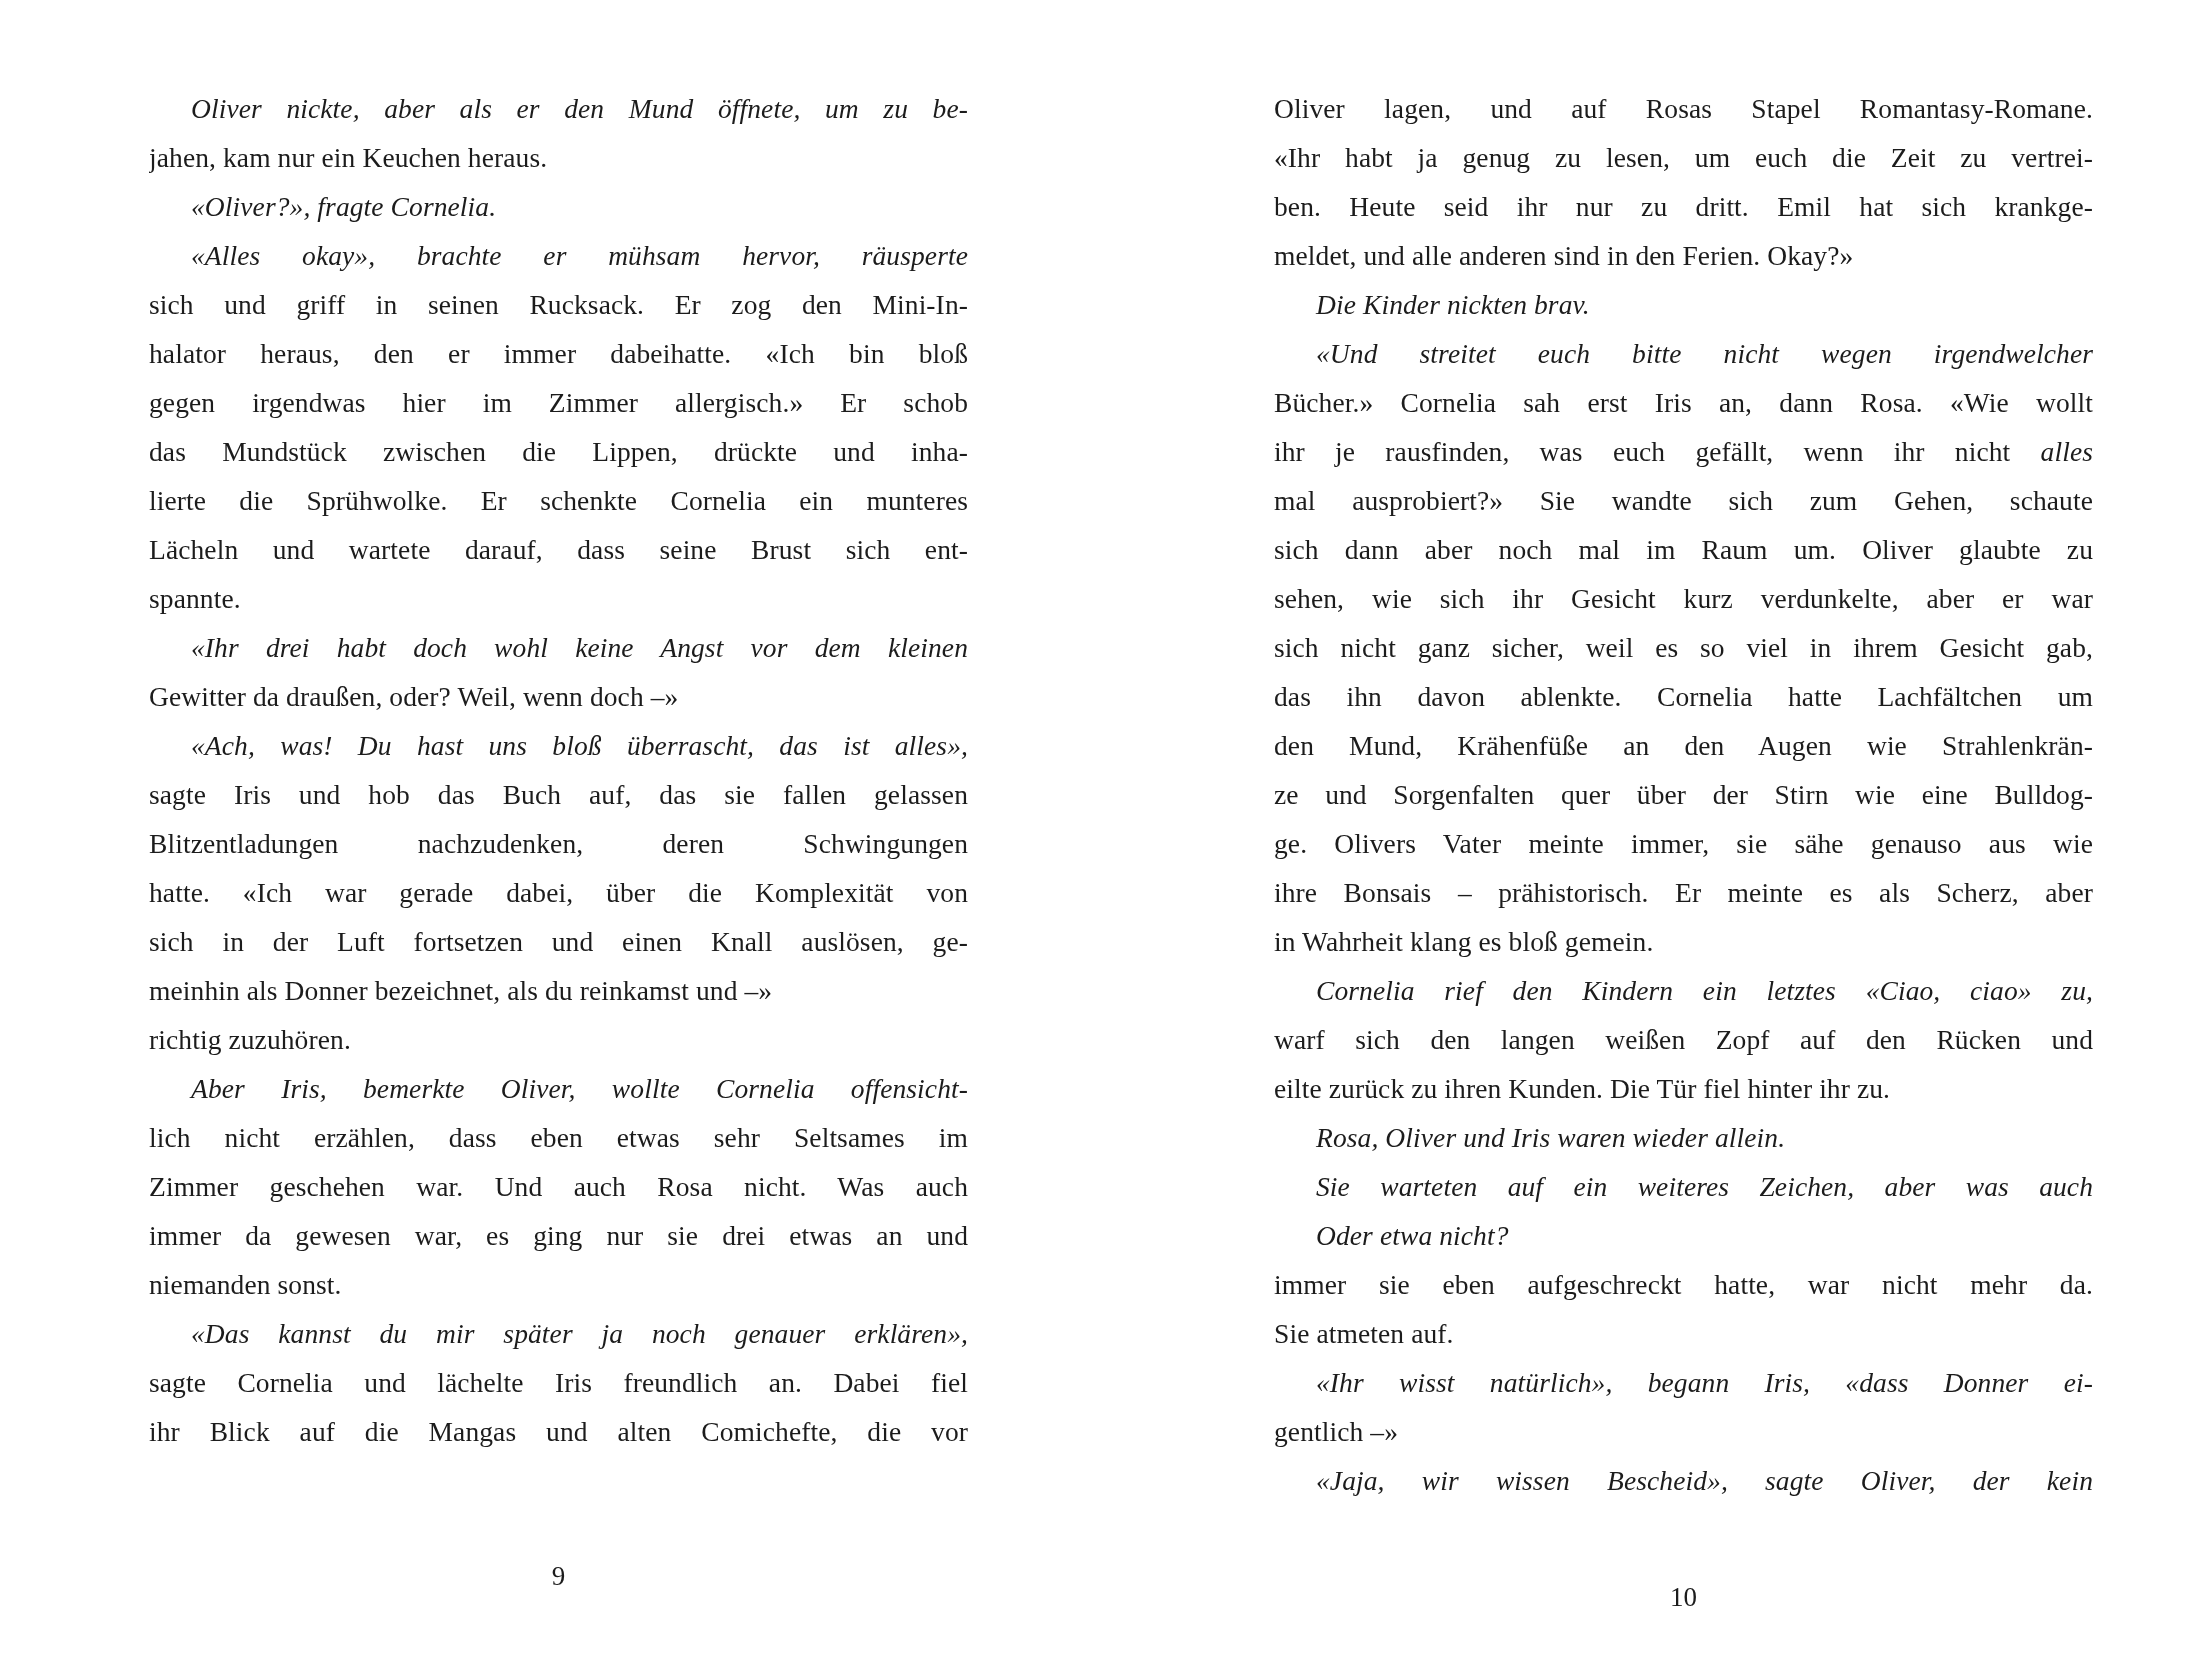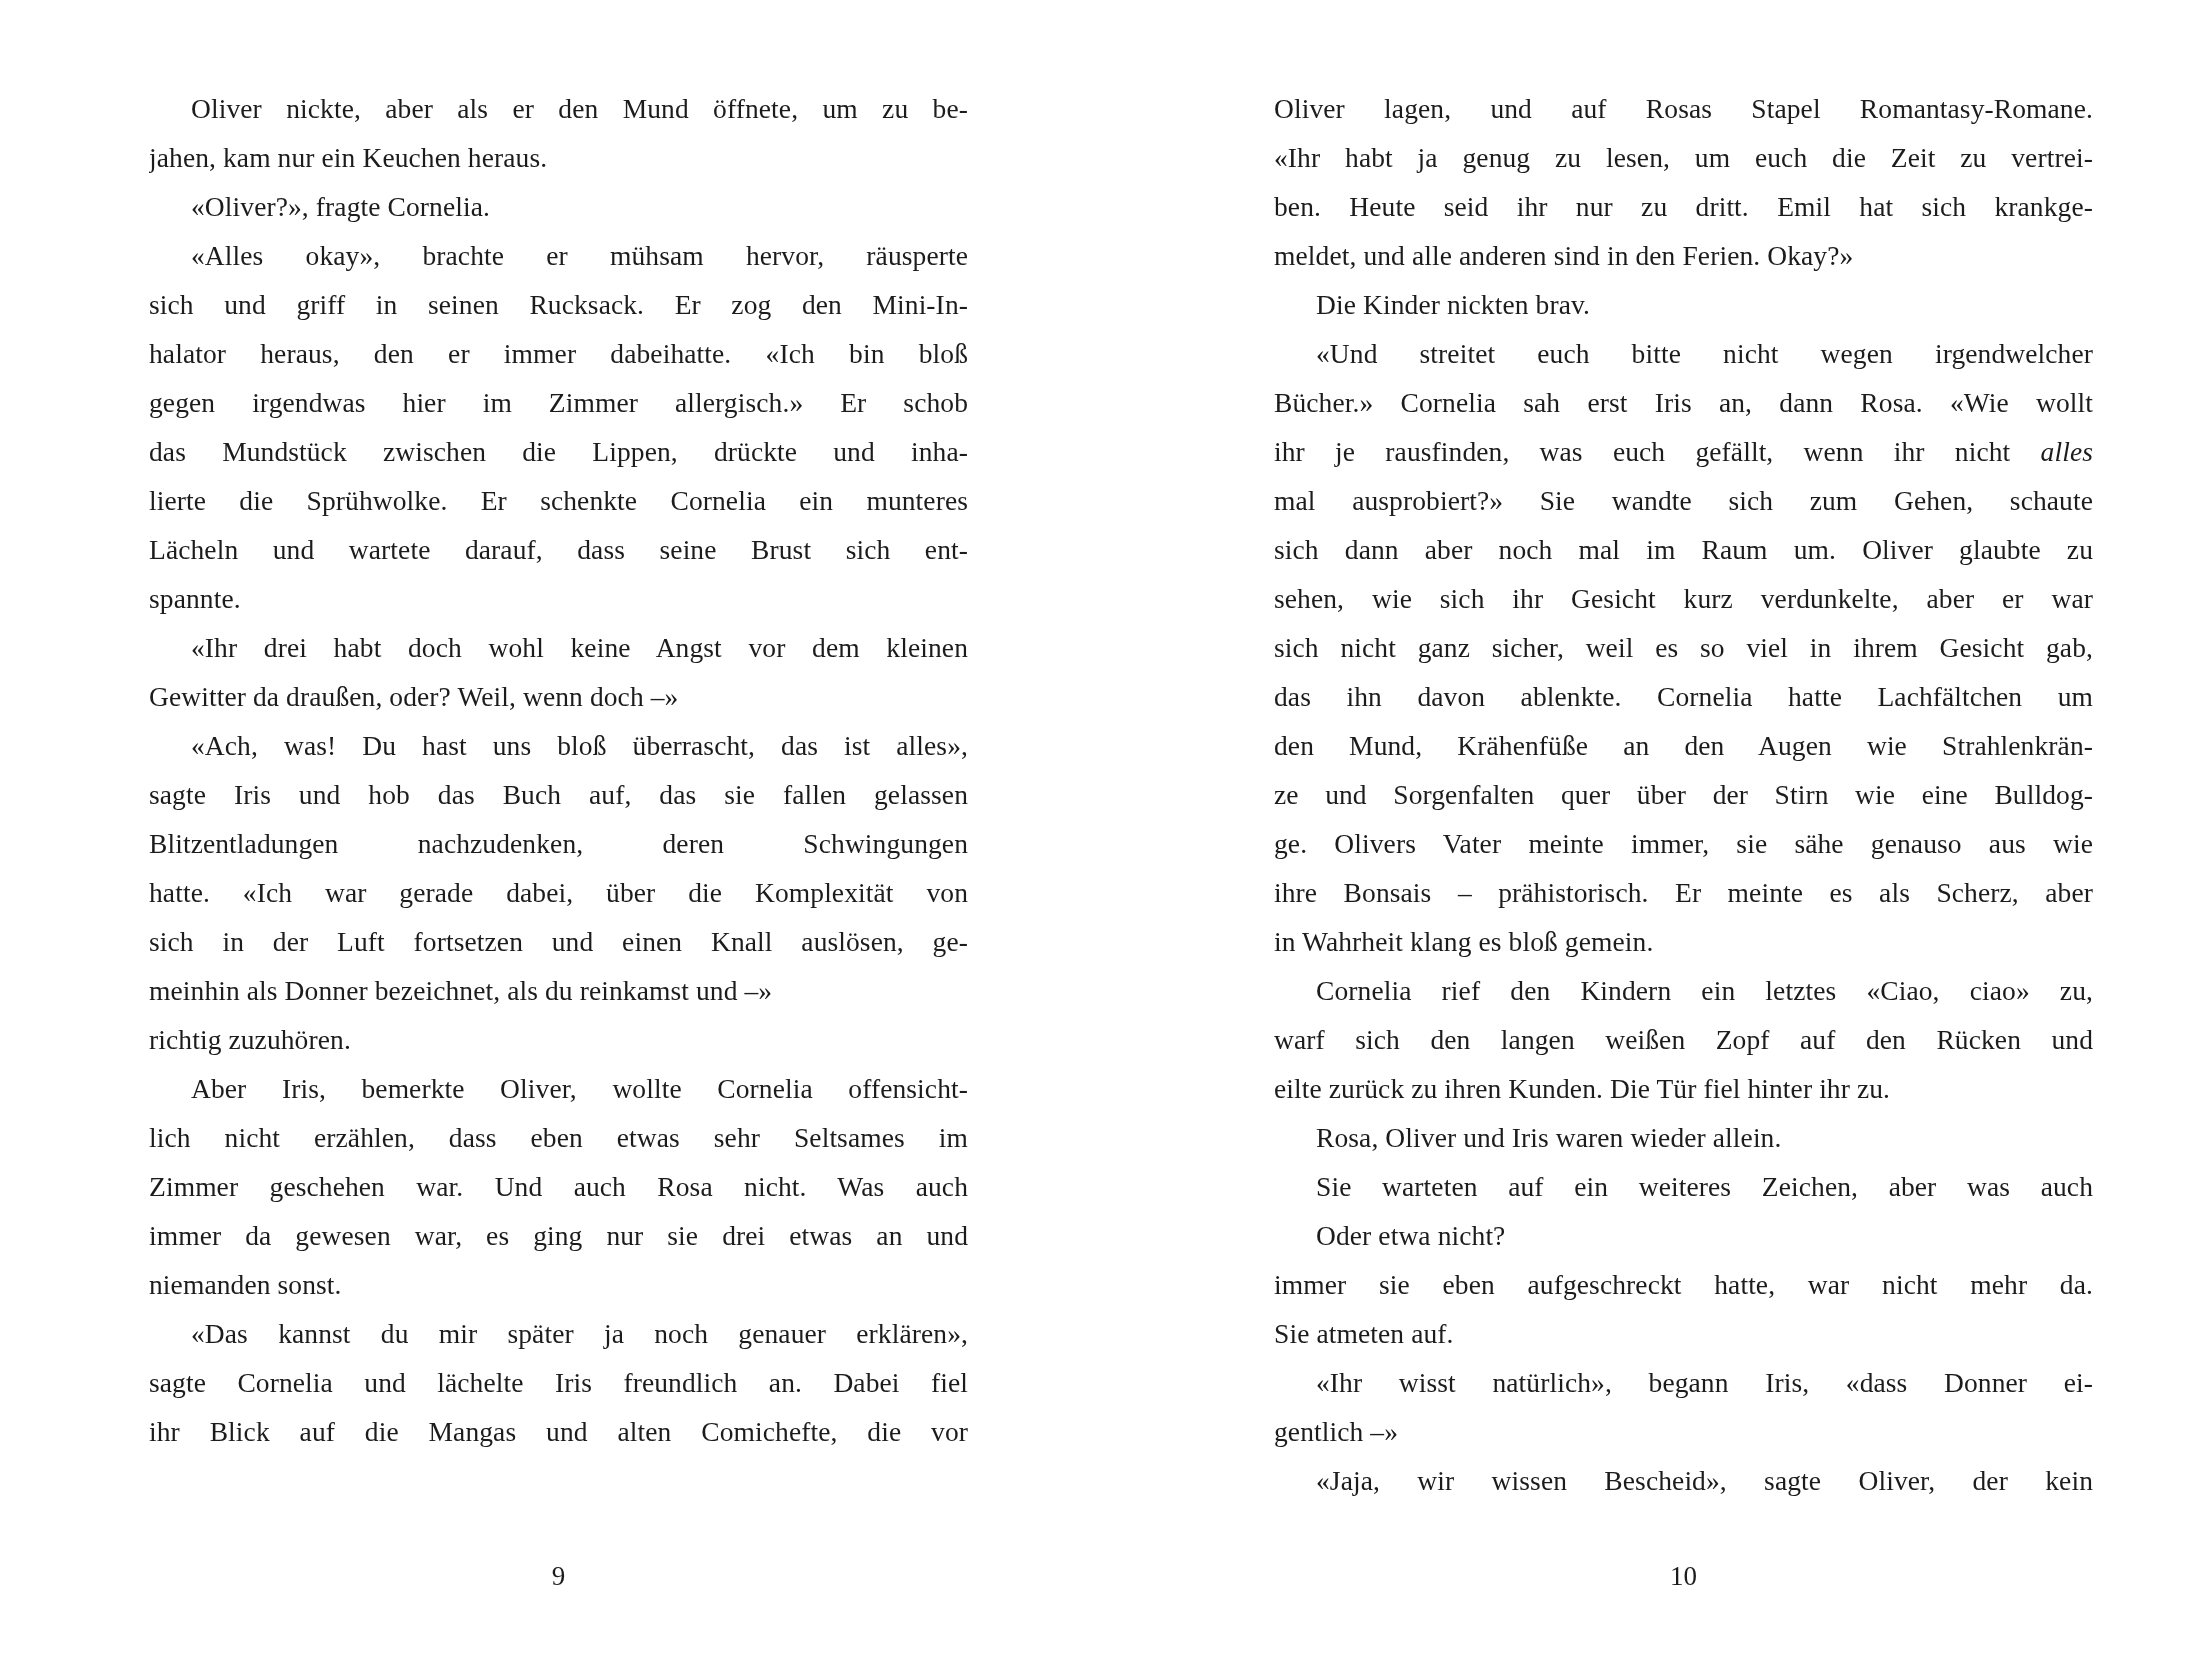--- a/index.html
+++ b/index.html
@@ -43,35 +43,36 @@
     text-align: justify;
     text-align-last: justify;
     height: 49px;
     overflow: hidden;
   }
   .line.last {
     text-align-last: left;
   }
   .line.indent {
     text-indent: 42px;
+    font-style: italic;
   }
   .italic {
     font-style: italic;
   }
 
   .page-number {
     position: absolute;
     top: 1561px;
     width: 819px;
     text-align: center;
     font-size: 27px;
     color: #1c1c1c;
   }
   .page-left  .page-number { left: 149px; }
-  .page-right .page-number { left: 172px; }
+  .page-right .page-number { left: 172px; margin-top: 21px; }
 </style>
 </head>
 <body>
 
 <div class="book-spread">
 
   <div class="page page-left">
     <div class="text-block">
         <div class="line indent"><span>Oliver nickte, aber als er den Mund öffnete, um zu be-</span></div>
         <div class="line last"><span>jahen, kam nur ein Keuchen heraus.</span></div>

